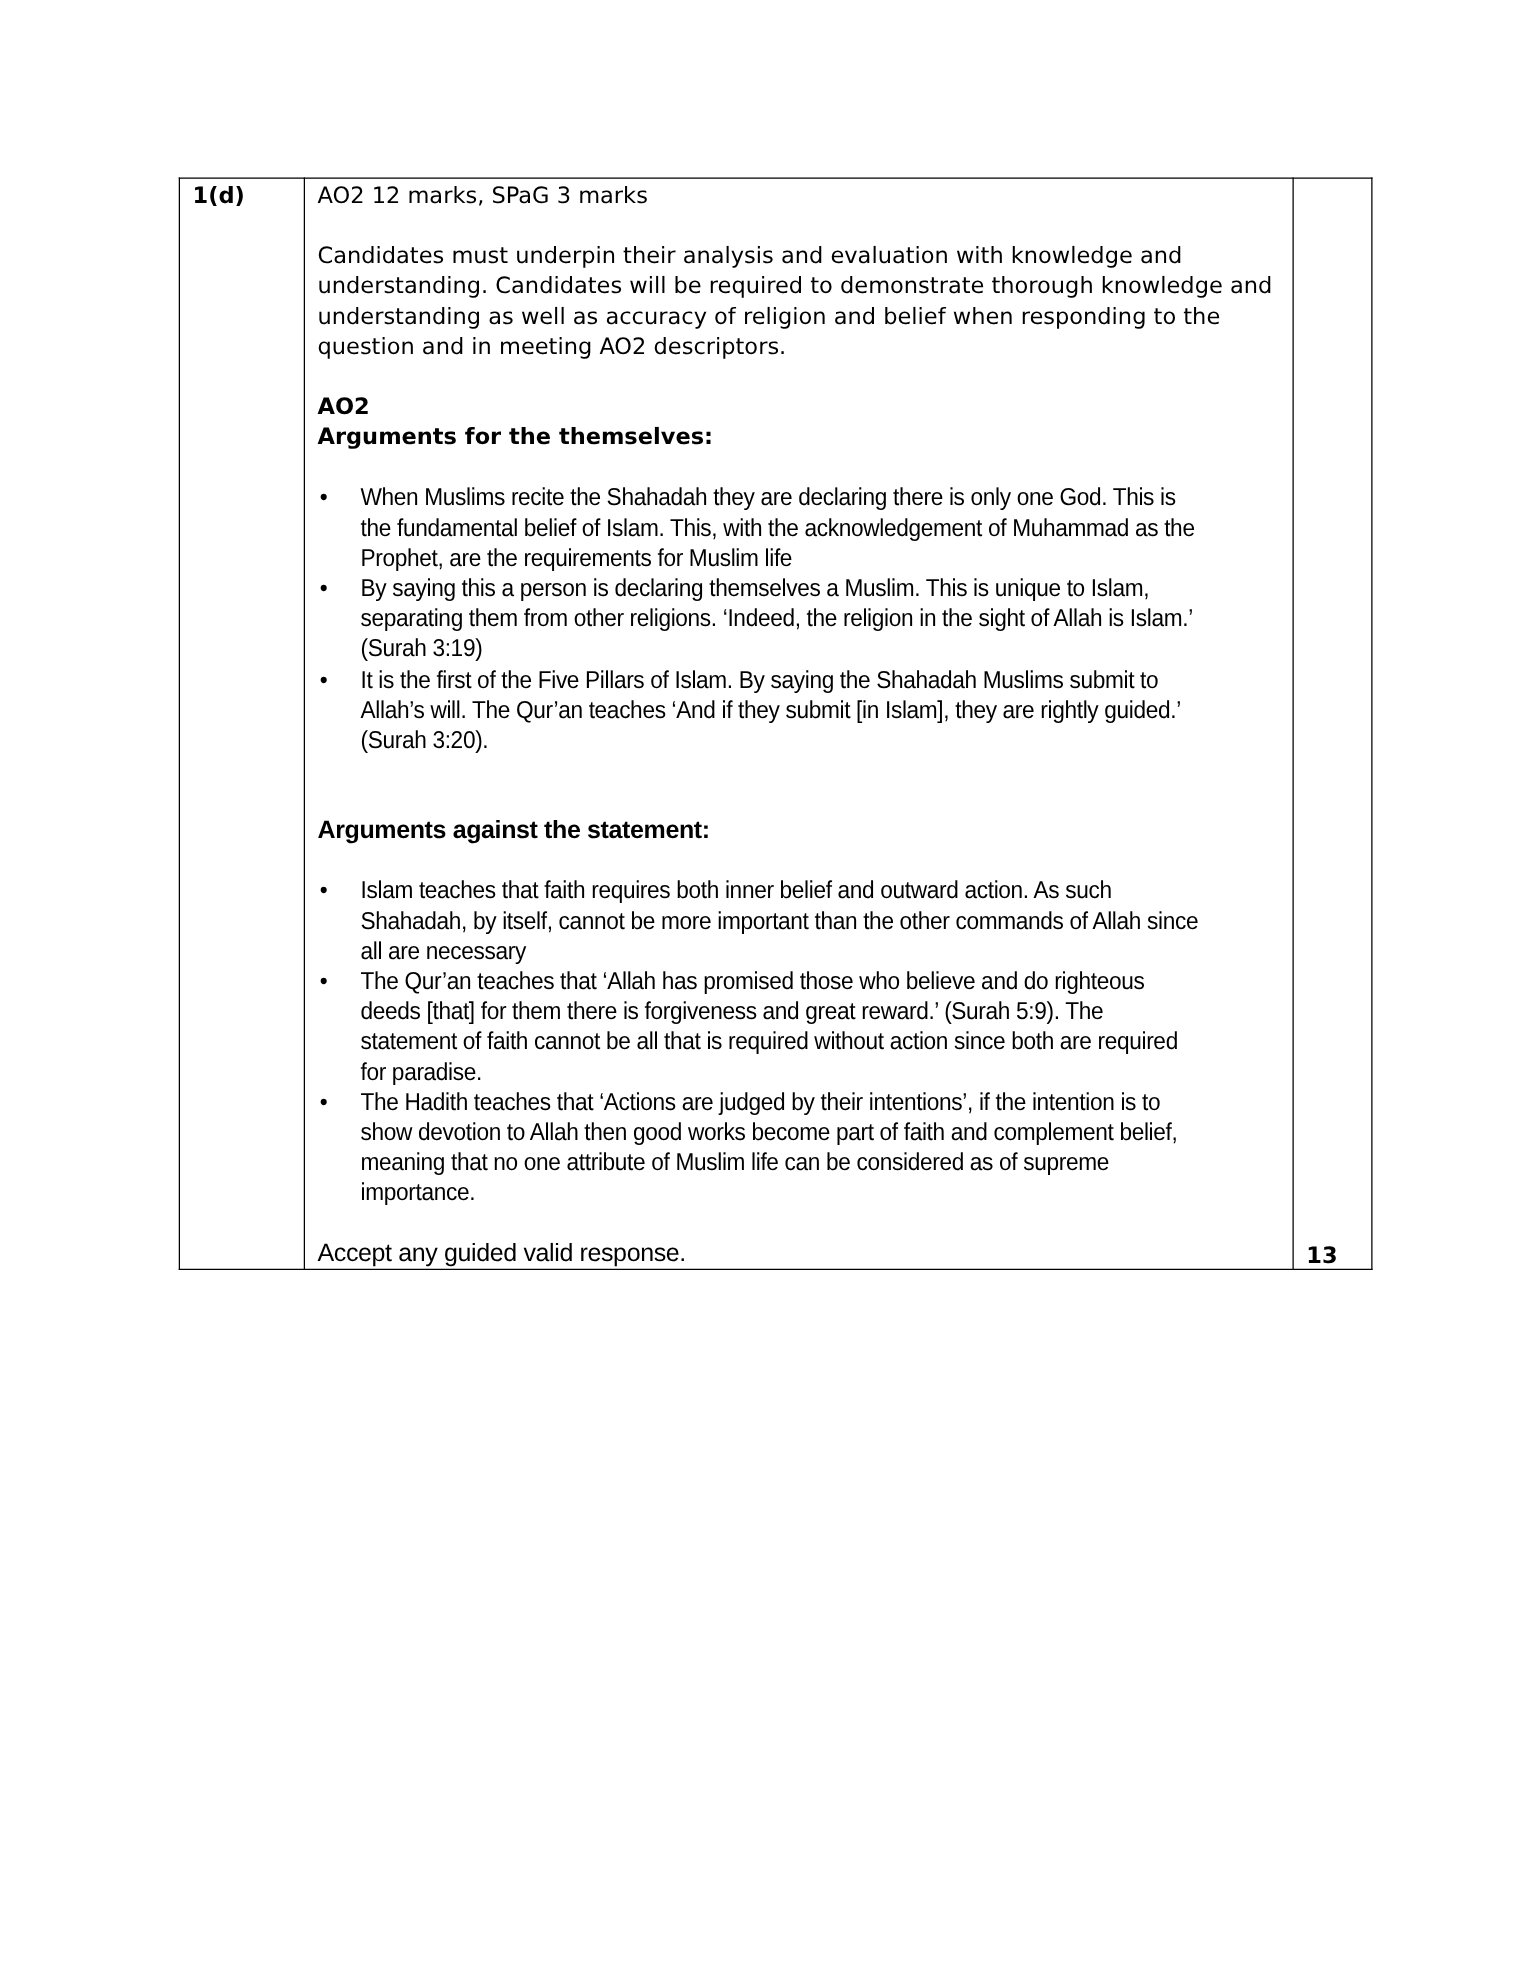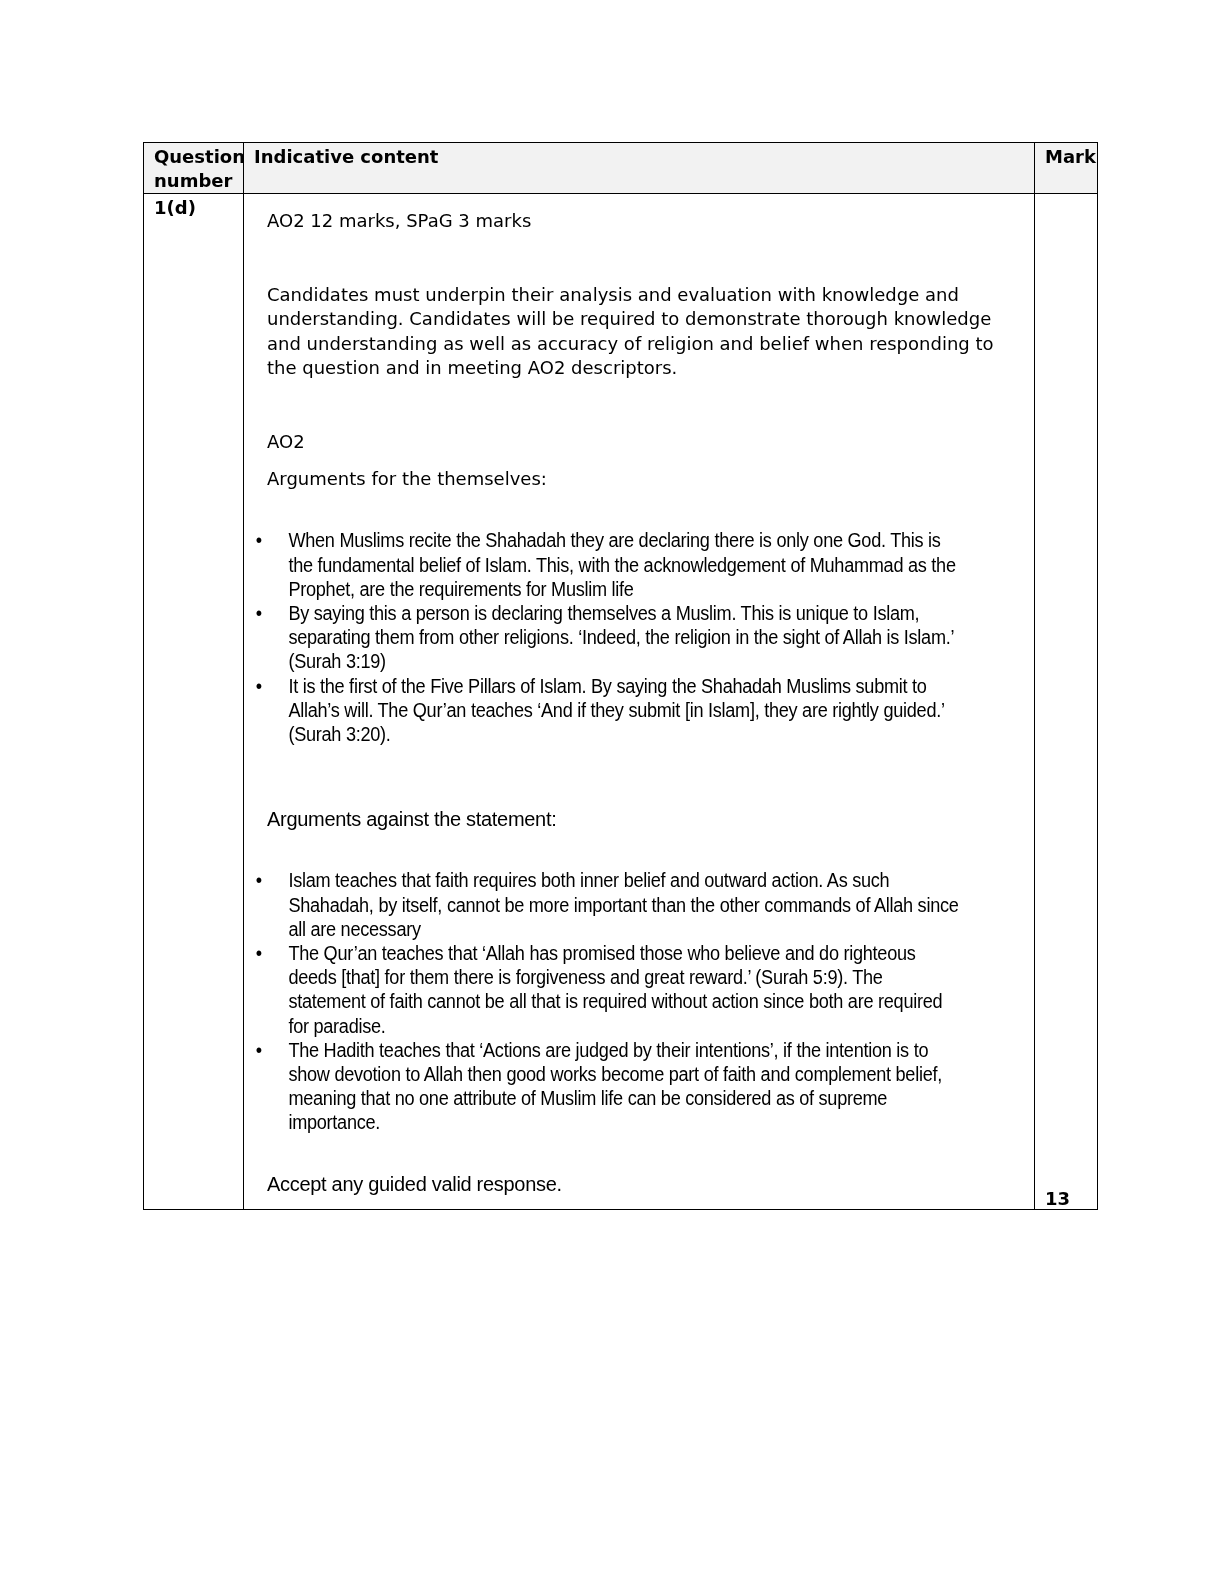--- a/index.html
+++ b/index.html
@@ -5,46 +5,41 @@
   html, body { margin: 0; padding: 0; background: #ffffff; }
   body { width: 1224px; height: 1584px; position: relative; font-family: "DejaVu Sans", sans-serif; color: #000; }
   .page { position: absolute; left: 0; top: 0; width: 1224px; height: 1584px; }
   table.ms { position: absolute; left: 143px; top: 142px; width: 955px; border-collapse: collapse; table-layout: fixed; }
   table.ms td, table.ms th { border: 1.5px solid #000; vertical-align: top; padding: 2px 10px 0 10px; text-align: left; }
   table.ms th { background: #f2f2f2; font-weight: bold; font-size: 18px; line-height: 24px; height: 44px; padding-top: 2px; }
   .col1 { width: 100px; }
   .col3 { width: 63px; }
   .qnum { font-weight: bold; font-size: 18px; line-height: 24px; }
   .content { font-size: 18px; line-height: 24.2px; padding-bottom: 0; }
-  .content p { margin: 13px; }
+  .content p { margin: 0; }
   .gap { height: 24px; }
   .gap2 { height: 48px; }
-  .bold { font-weight: normal; }
+  .bold { font-weight: bold; }
   ul.b { margin: 0; padding: 0; list-style: none; font-family: "Liberation Sans", sans-serif; font-size: 19.5px; line-height: 24.2px; letter-spacing: -0.3px; transform: scaleX(0.93); transform-origin: left; width: 760px;}
   ul.b li { position: relative; padding-left: 37px; }
   ul.b li .bullet { position: absolute; left: 2px; top: 0; }
   .narrow { font-family: "Liberation Sans", sans-serif; font-size: 20px; letter-spacing: -0.3px; }
   .markcell { font-weight: bold; font-size: 18px; vertical-align: bottom !important; padding-bottom: 0 !important; }
 </style>
 </head>
 <body>
 
 <div class="page">
   <table class="ms">
     <colgroup>
       <col class="col1">
       <col>
       <col class="col3">
     </colgroup>
     <tbody>
-        <tr>
-      <th>Question number</th>
-      <th>Indicative content</th>
-      <th>Mark</th>
-    </tr>
     <tr>
       <td class="qnum">1(d)</td>
       <td class="content">
         <p>AO2 12 marks, SPaG 3 marks</p>
         <div class="gap"></div>
         <p>Candidates must underpin their analysis and evaluation with knowledge and understanding. Candidates will be required to demonstrate thorough knowledge and understanding as well as accuracy of religion and belief when responding to the question and in meeting AO2 descriptors.</p>
         <div class="gap"></div>
         <p class="bold">AO2</p>
         <p class="bold">Arguments for the themselves:</p>
         <div class="gap"></div>

